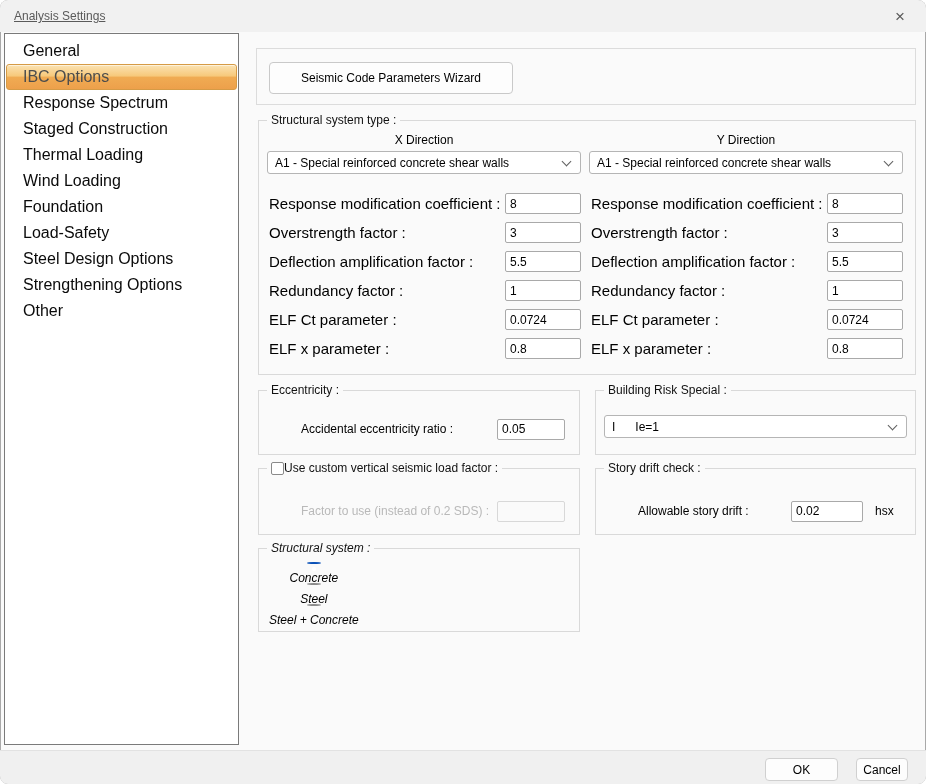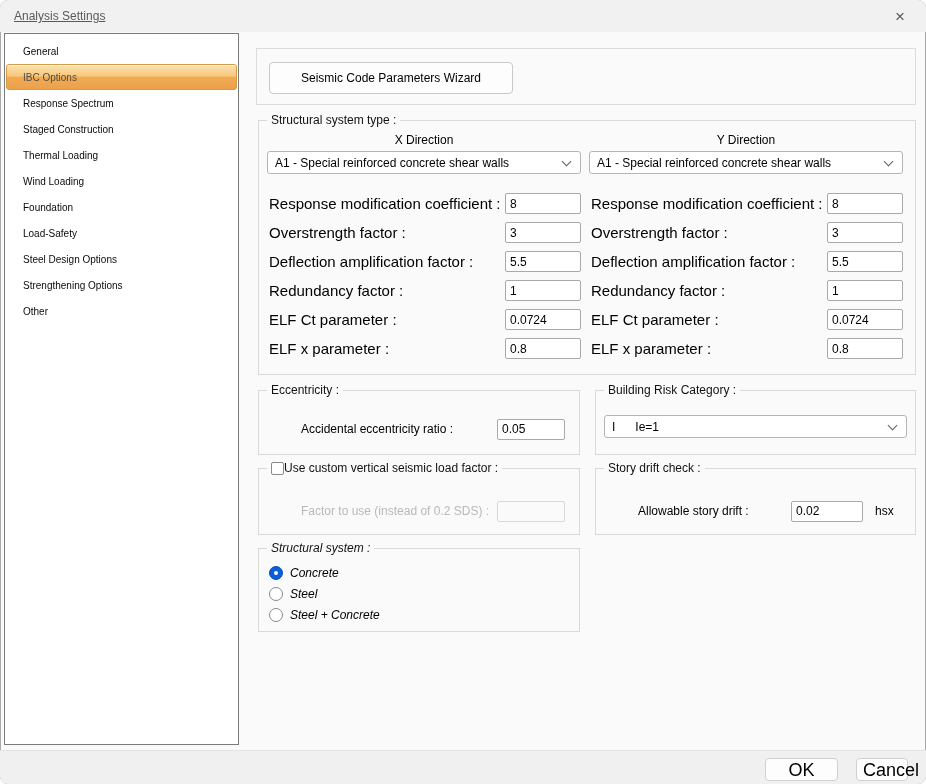--- a/index.html
+++ b/index.html
@@ -21,21 +21,21 @@
     font-size:17px; color:#5a5a5a; cursor:default; line-height:1;
   }
   
   .sidebar {
     position:absolute; left:4px; top:33px; width:235px; height:712px;
     background:#ffffff; border:1px solid #7a7a7a; box-sizing:border-box;
     padding-top:4px;
   }
   .side-item {
     height:26px; display:flex; align-items:center;
-    padding-left:18px; font-size:10px; color:#0a0a0a; cursor:default;
+    padding-left:18px; font-size:16px; color:#0a0a0a; cursor:default;
     box-sizing:border-box;
   }
   .side-item.selected {
     margin:0 1px; padding-left:16px; border:1px solid #d69b46; border-radius:3px;
     background:linear-gradient(180deg,#fbe3b3 0%,#f7c97c 45%,#f0ab53 52%,#eda04b 100%);
     box-shadow: inset 0 1px 0 rgba(255,255,255,.55);
     color:#4c4c4c;
   }
   
   .panel { position:absolute; border:1px solid #dcdcdc; box-sizing:border-box; }
@@ -83,39 +83,39 @@
   .grow .lbl { flex:1;margin-left:32px; }
   .unit { margin-left:12px; width:26px; }
   .dim { color:#b9b9b9; }
   
   .legend-check { display:flex; align-items:center; }
   .checkbox {
     width:13px; height:13px; border:1px solid #8a8a8a; border-radius:2px;
     background:#fff; box-sizing:border-box;
   }
   .radio-col { position:absolute; left:10px; top:13px; }
-  .radio-row { display:flex; align-items:center; gap:7px; font-size:12px; height:21px; color:#000; }
+  .radio-row { display:flex; align-items:center; gap:7px; font-size:12px; height:21px; color:#000;flex-direction:column; }
   .radio {
     width:14px; height:14px; border-radius:50%; border:1px solid #8a8a8a;
     background:#fff; box-sizing:border-box; position:relative;
   }
   .radio.selected { background:#0b5ed7; border-color:#0a50b6; }
   .radio.selected::after {
     content:""; position:absolute; left:4px; top:4px; width:4px; height:4px;
     background:#fff; border-radius:50%;
   }
   
   .footer {
     position:absolute; left:0; right:0; bottom:0; height:34px;
     background:#f0f0f0; border-top:1px solid #e2e2e2; box-sizing:border-box;
   }
   .btn {
     position:absolute; top:7px; height:23px;
     background:#fdfdfd; border:1px solid #d0d0d0; border-radius:4px;
-    font-family:inherit; font-size:18px; color:#000;
+    font-family:inherit; font-size:12px; color:#000;
   }
   .btn.ok { left:765px; width:73px; }
   .btn.cancel { left:856px; width:52px; }
 </style>
 </head>
 <body>
 
 <div class="dialog">
 
   <div class="titlebar">
@@ -215,21 +215,21 @@
 
   <div class="group" style="left:258px; top:390px; width:322px; height:65px;">
     <span class="legend">Eccentricity :</span>
     <div class="grow" style="top:26px;">
       <span class="lbl">Accidental eccentricity ratio :</span>
       <input class="tinput" style="width: 68px;" value="0.05">
     </div>
   </div>
 
   <div class="group" style="left:595px; top:390px; width:321px; height:65px;">
-    <span class="legend">Building Risk Category :</span>
+    <span class="legend">Building Risk Special :</span>
     <div class="combo" style="position:absolute; left:8px; right:8px; top:24px;">
       <span class="combo-value">I      Ie=1</span>
       <span class="chev"></span>
     </div>
   </div>
 
   <div class="group" style="left:258px; top:468px; width:322px; height:67px;">
     <span class="legend legend-check">
       <span class="checkbox"></span>
       <span>Use custom vertical seismic load factor :</span>

